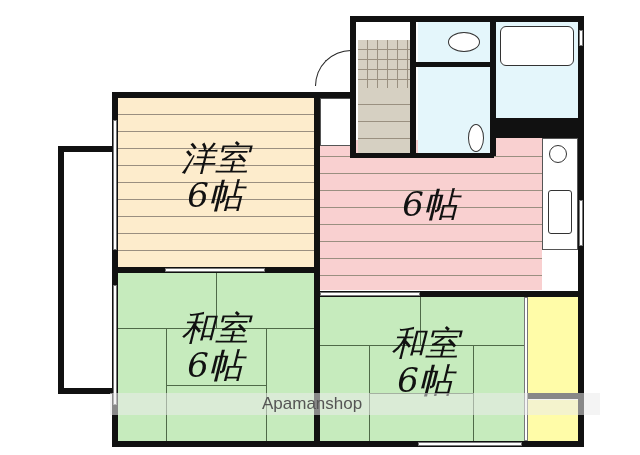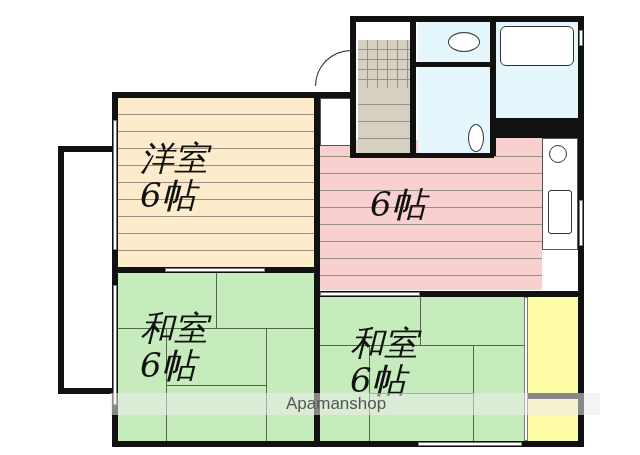--- a/index.html
+++ b/index.html
@@ -1,24 +1,24 @@
 <!DOCTYPE html>
 <html><head>
 <meta charset="utf-8">
 <style>
   html,body{margin:0;padding:0;background:#fff;}
   body{width:640px;height:455px;position:relative;overflow:hidden;font-family:"DejaVu Serif",serif;}
   .abs{position:absolute;box-sizing:border-box;}
   .wall{position:absolute;background:#111;}
-  .room-label{position:absolute;font-style:italic;color:#111;font-family:"DejaVu Serif",serif;line-height:1.08;}
+  .room-label{position:absolute;text-align:center;font-style:italic;color:#111;font-family:"DejaVu Serif",serif;line-height:1.08;}
   .hlines{background-image:repeating-linear-gradient(to bottom, transparent 0, transparent 16px, #9a8f80 16px, #9a8f80 17px);}
   .tatami-line{position:absolute;background:#4f6a48;}
   .win{position:absolute;background:#fff;border:1px solid #777;box-sizing:border-box;}
   .watermark{position:absolute;left:110px;top:393px;width:490px;height:22px;background:rgba(235,235,235,0.55);}
-  .wm-text{position:absolute;left:262px;top:394px;font-family:"Liberation Sans",sans-serif;font-size:17px;color:#555;margin-left:24px;}
+  .wm-text{position:absolute;left:262px;top:394px;font-family:"Liberation Sans",sans-serif;font-size:17px;color:#555;}
 </style>
 </head>
 <body>
 
 <div class="wall" style="left:58px;top:146px;width:58px;height:6px;"></div>
 <div class="wall" style="left:58px;top:146px;width:6px;height:248px;"></div>
 <div class="wall" style="left:58px;top:388px;width:58px;height:6px;"></div>
 
 <div class="abs hlines" style="left:118px;top:98px;width:198px;height:170px;background-color:#fdeccc;"></div>
 <div class="room-label" style="left:140px;top:140px;width:150px;font-size:34px;">

